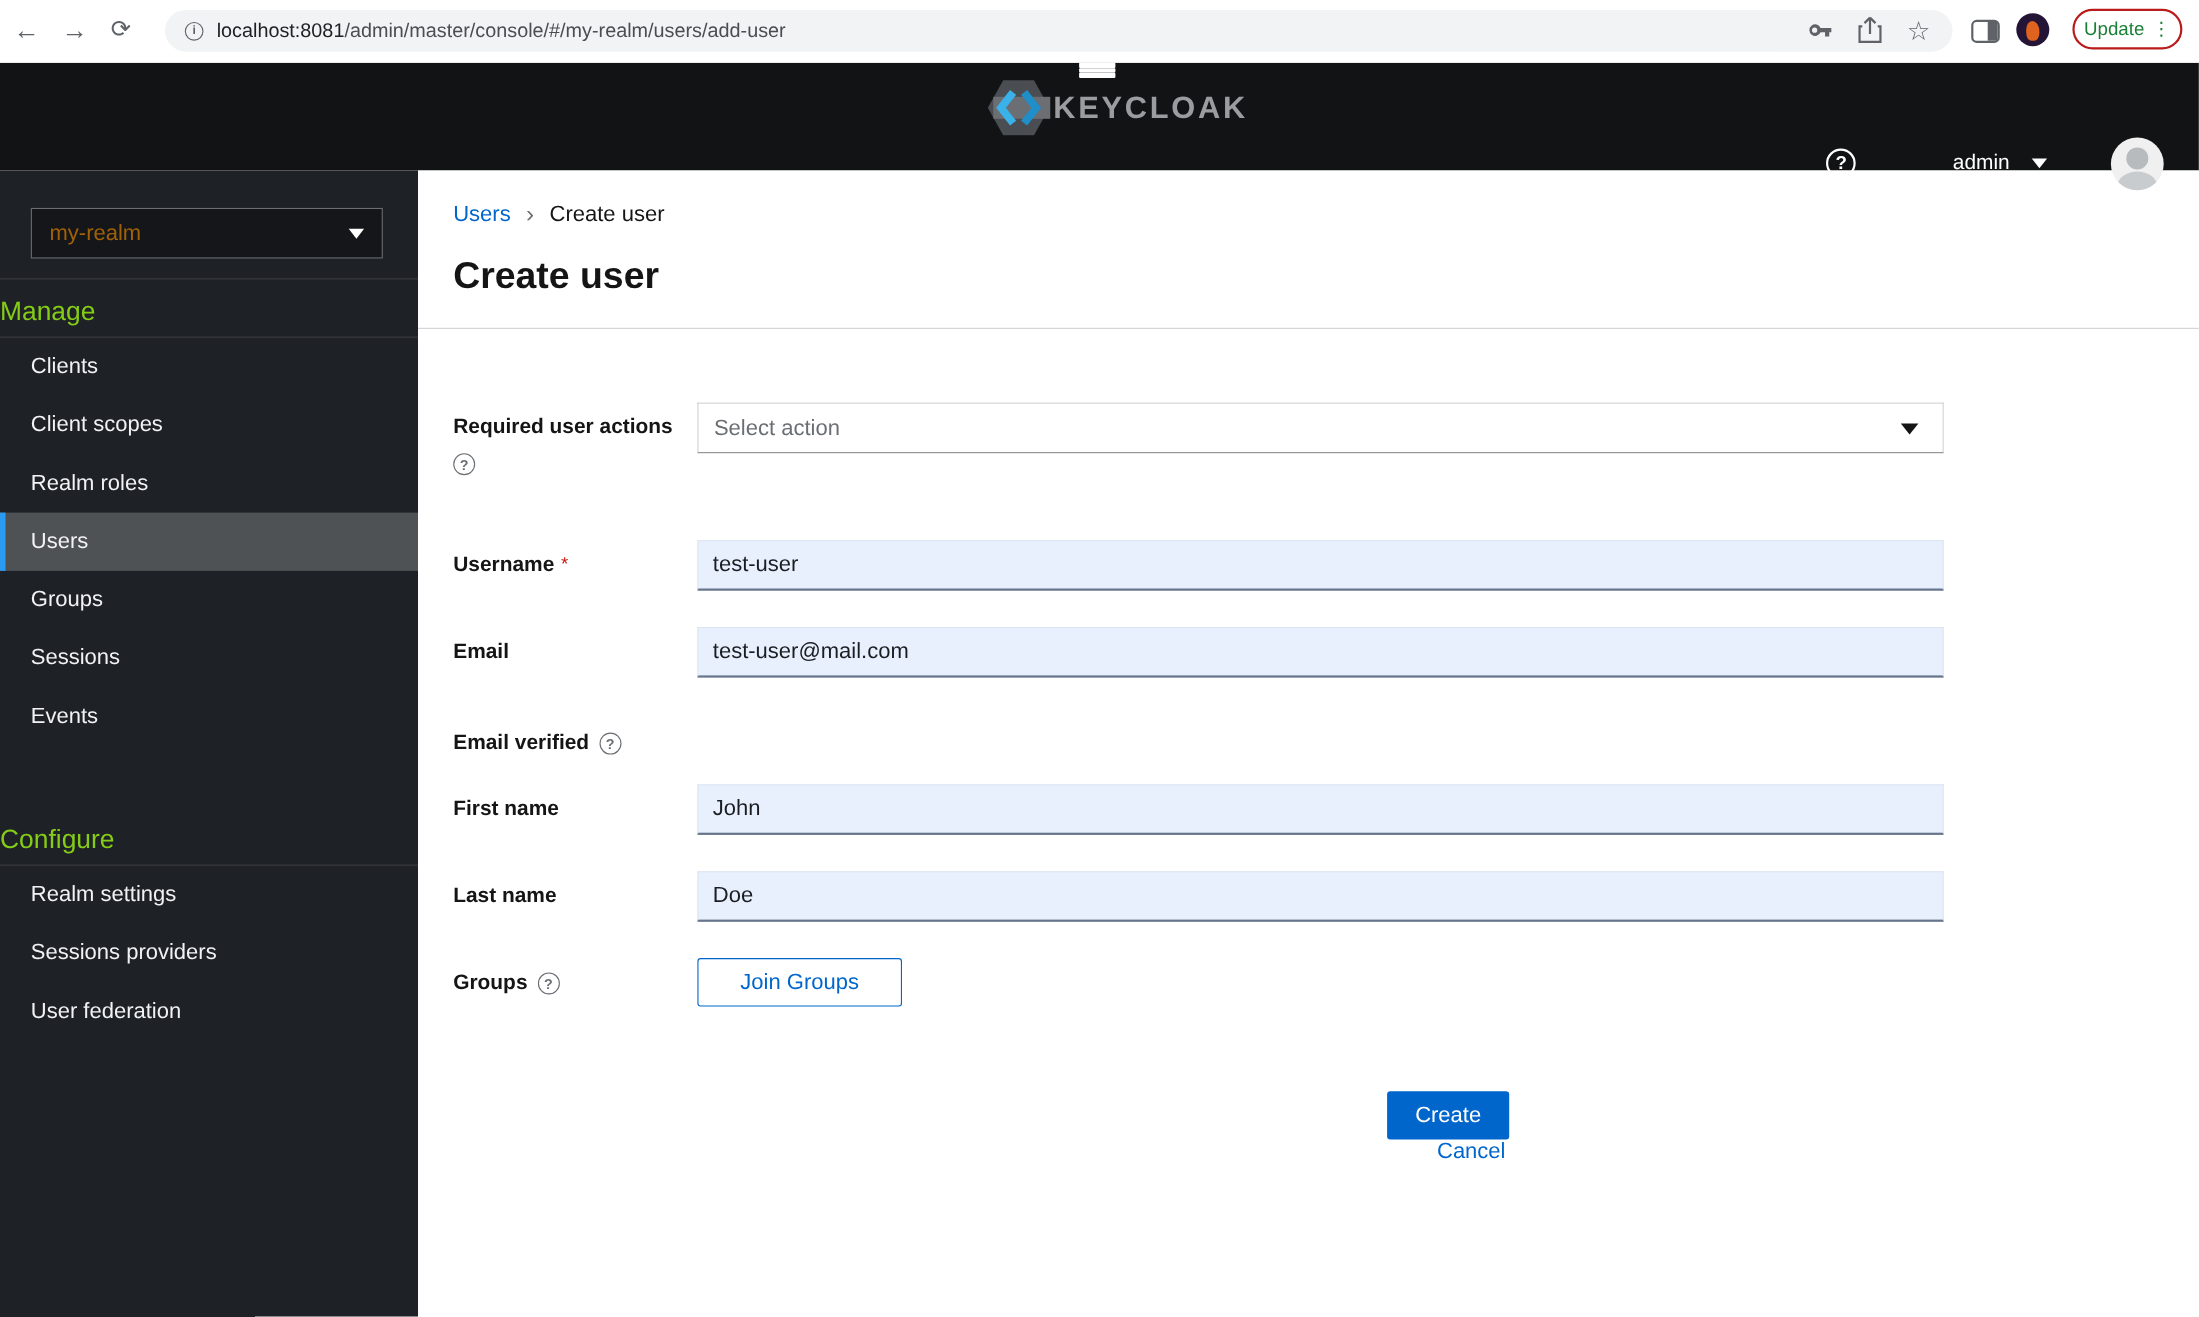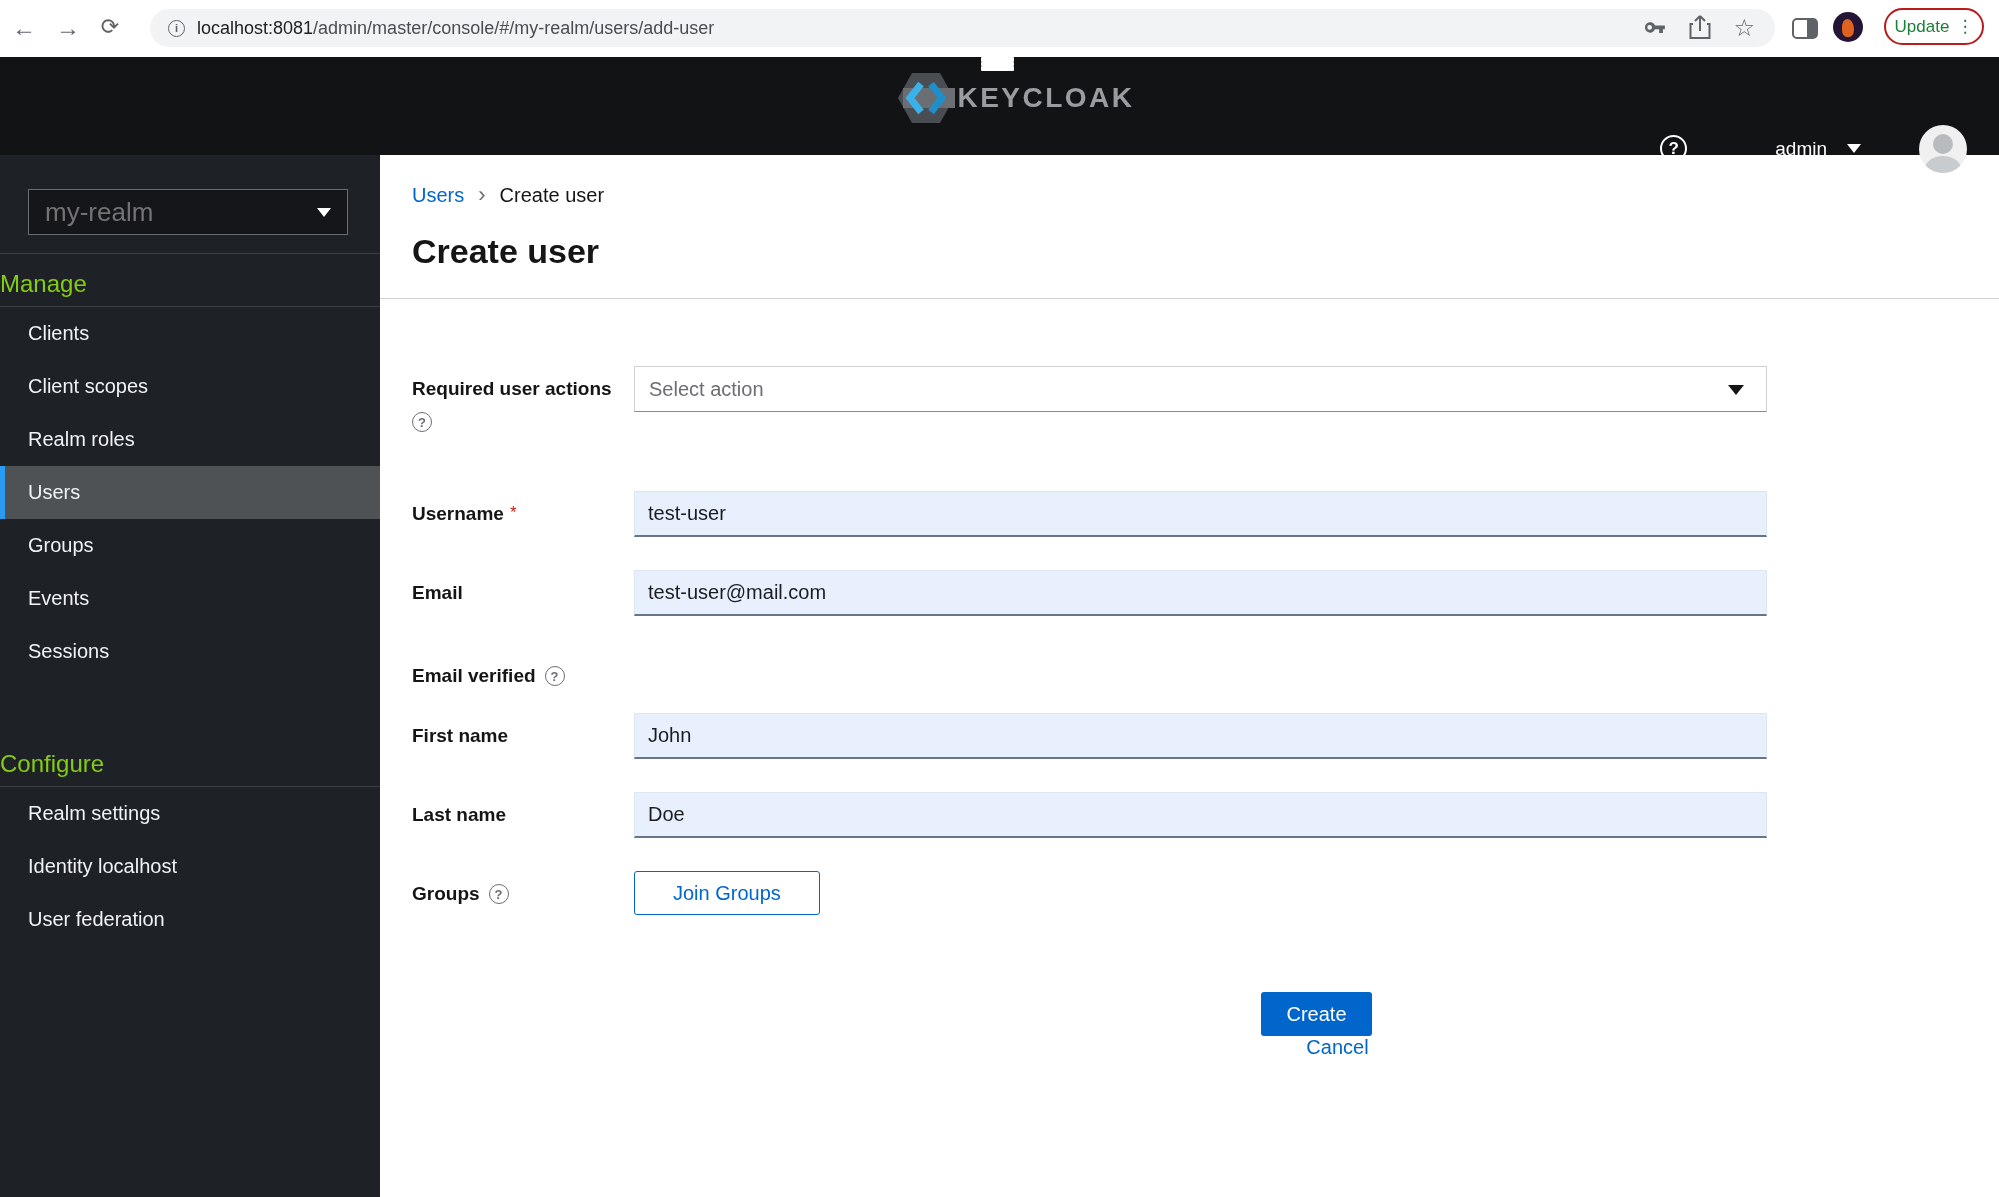--- a/index.html
+++ b/index.html
@@ -37,21 +37,21 @@
   .mast-user { color:#fff; font-size:19px; margin-left:88px; cursor:pointer; }
   .caret-down { width:0; height:0; border-left:7px solid transparent; border-right:7px solid transparent; border-top:9px solid #fff; margin-left:20px; cursor:pointer; }
   .mast-avatar { position:relative; width:48px; height:48px; border-radius:50%; background:#f0f0f0; margin-left:58px; overflow:hidden; cursor:pointer; }
   .mast-avatar::before { content:""; position:absolute; left:14px; top:9px; width:20px; height:20px; border-radius:50%; background:#b8bbbe; }
   .mast-avatar::after { content:""; position:absolute; left:6px; top:31px; width:36px; height:26px; border-radius:50% 50% 0 0; background:#c9ccce; }
 
   
   .app { display:flex; height:1042px; }
   .sidebar { width:380px; background:#1e2125; flex:0 0 auto; color:#f0f2f5; }
   .realm-select { margin:34px 32px 0 28px; height:46px; background:#141619; border:1px solid #6a6e73; display:flex; align-items:center; padding:0 16px; cursor:pointer; }
-  .realm-select .name { font-size:26px; color:#737373; flex:1; }
+  .realm-select .name { font-size:20px; color:#a16207; flex:1; }
   .realm-select .caret { width:0; height:0; border-left:7px solid transparent; border-right:7px solid transparent; border-top:9px solid #fff; }
   .sb-divider { height:1px; background:#3a3d41; margin-top:18px; }
   .nav-title { font-size:24px; color:#84cc16; margin-top:17px; line-height:25px; }
   .nav-title-divider { height:1px; background:#3a3d41; margin-top:10px; }
   .nav-item { height:53px; display:flex; align-items:center; padding-left:28px; font-size:20px; color:#f0f2f5; cursor:pointer; position:relative; }
   .nav-item.active { background:#4f5255; }
   .nav-item.active::before { content:""; position:absolute; left:0; top:0; bottom:0; width:5px; background:#2b9af3; }
   .nav-gap { height:56px; }
 
   
@@ -160,28 +160,28 @@
     </div>
     <div class="sb-divider"></div>
 
     <div class="nav-title">Manage</div>
     <div class="nav-title-divider"></div>
     <div class="nav-item">Clients</div>
     <div class="nav-item">Client scopes</div>
     <div class="nav-item">Realm roles</div>
     <div class="nav-item active">Users</div>
     <div class="nav-item">Groups</div>
+    <div class="nav-item">Sessions</div>
     <div class="nav-item">Events</div>
-    <div class="nav-item">Sessions</div>
 
     <div class="nav-gap"></div>
     <div class="nav-title">Configure</div>
     <div class="nav-title-divider"></div>
     <div class="nav-item">Realm settings</div>
-    <div class="nav-item">Identity localhost</div>
+    <div class="nav-item">Sessions providers</div>
     <div class="nav-item">User federation</div>
   </nav>
 
   <main class="content">
     <div class="content-head">
       <div class="breadcrumb">
         <span class="link">Users</span>
         <span class="sep">›</span>
         <span class="current">Create user</span>
       </div>

